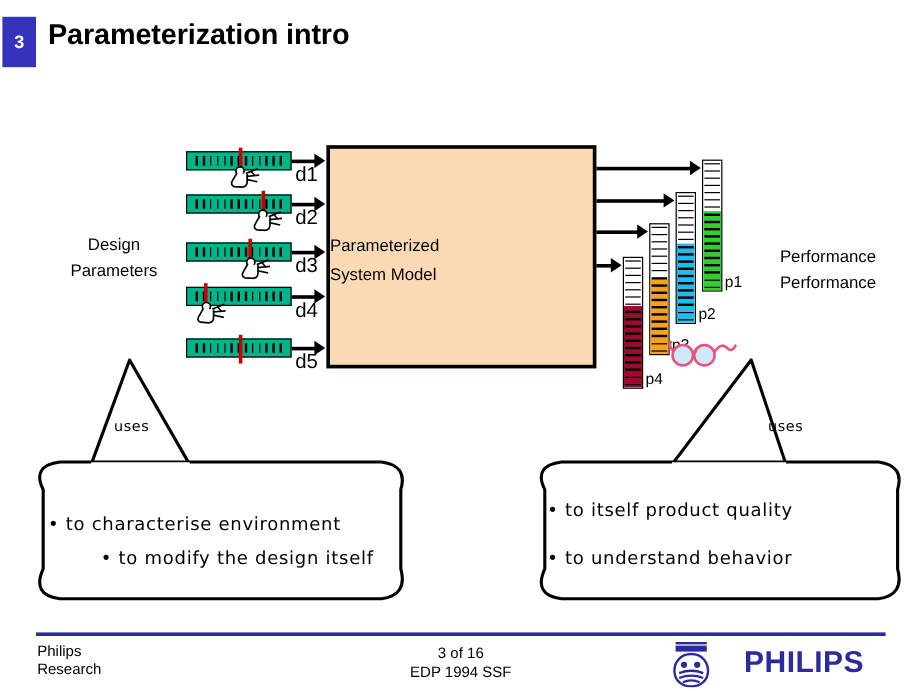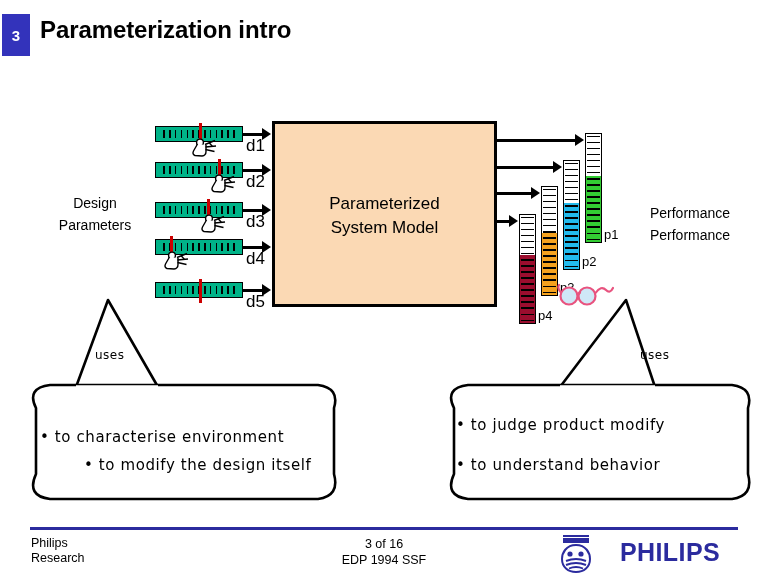--- a/index.html
+++ b/index.html
@@ -46,22 +46,22 @@
     border-top:6px solid transparent;border-bottom:6px solid transparent;
     border-left:9px solid #000;}
   .dlabel{position:absolute;font-size:17px;color:#000;}
 
   
   #system-model-box{
     position:absolute;left:272px;top:121px;width:225px;height:186px;
     background:#fbd9b4;border:3.5px solid #000000;box-sizing:border-box;
   }
   #system-model-label{
-    position:absolute;left:0;right:0;top:68px;text-align:center;
-    font-size:17px;color:#000;line-height:24px;
+    position:absolute;left:0;right:0;top:68px;
+    font-size:14px;color:#000;line-height:24px;
   }
 
   
   .gauge{position:absolute;width:17px;background:#ffffff;
     border:1.5px solid #000;box-sizing:border-box;overflow:hidden;}
   .gauge .fill{position:absolute;left:0;right:0;bottom:0;}
   .gauge .gticks{position:absolute;left:1px;right:1px;top:2px;bottom:2px;
     display:flex;flex-direction:column;justify-content:space-between;}
   .gauge .gticks i{display:block;height:1.3px;background:#000;width:100%;}
   .plabel{position:absolute;font-size:13px;color:#000;text-align:right;}
@@ -391,21 +391,21 @@
              Q4 92 28 89
              L292 89
              Q314 92 308 112
              L308 178
              Q314 200 292 203
              L28 203
              Q4 200 14 178 Z" fill="#ffffff" stroke="#000000" stroke-width="2.6" stroke-linejoin="round"></path>
     <path d="M120 91 L215 91" stroke="#ffffff" stroke-width="3.4"></path>
   </svg>
   <div class="uses-label" style="left:640px;top:348px;">uses</div>
-  <div class="callout-text" style="left:456px;top:416px;">• to judge product modify</div>
+  <div class="callout-text" style="left:456px;top:416px;">• to itself product quality</div>
   <div class="callout-text" style="left:456px;top:456px;">• to understand behavior</div>
 
   <div id="footer-rule"></div>
   <div id="footer-left">
     <div>Philips</div>
     <div>Research</div>
   </div>
   <div id="footer-center">
     <div>3 of 16</div>
     <div>EDP 1994 SSF</div>

